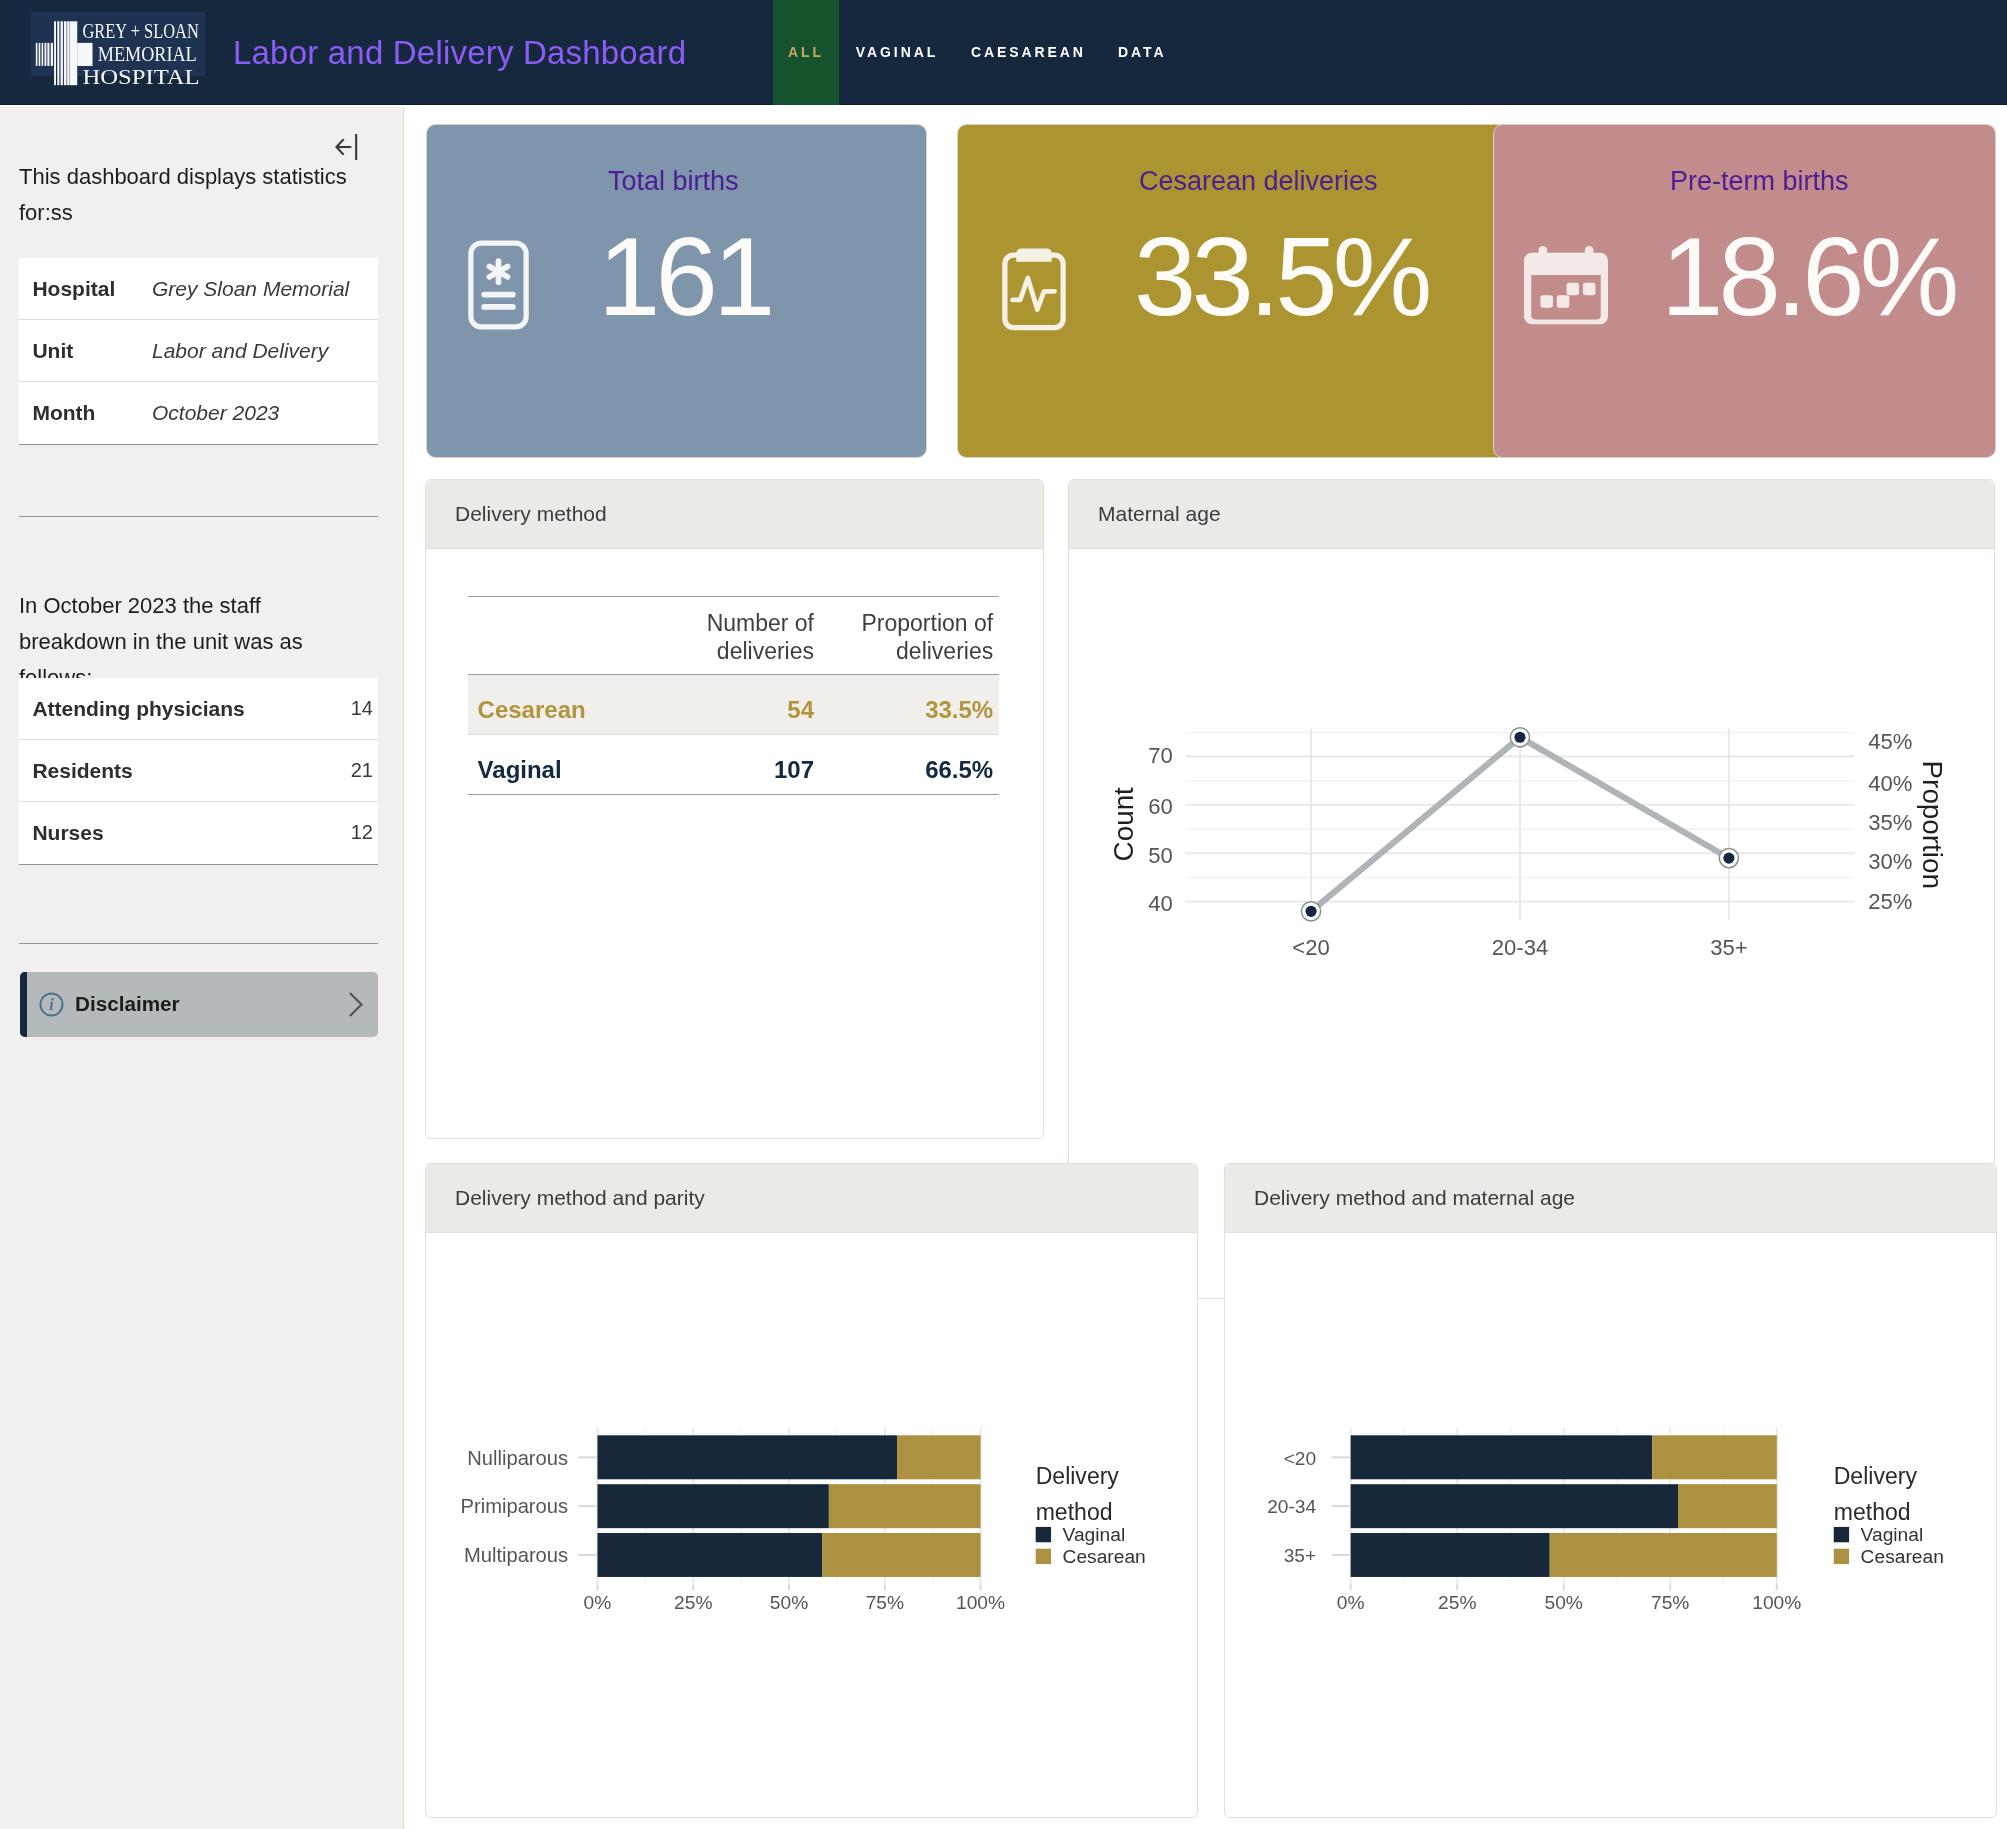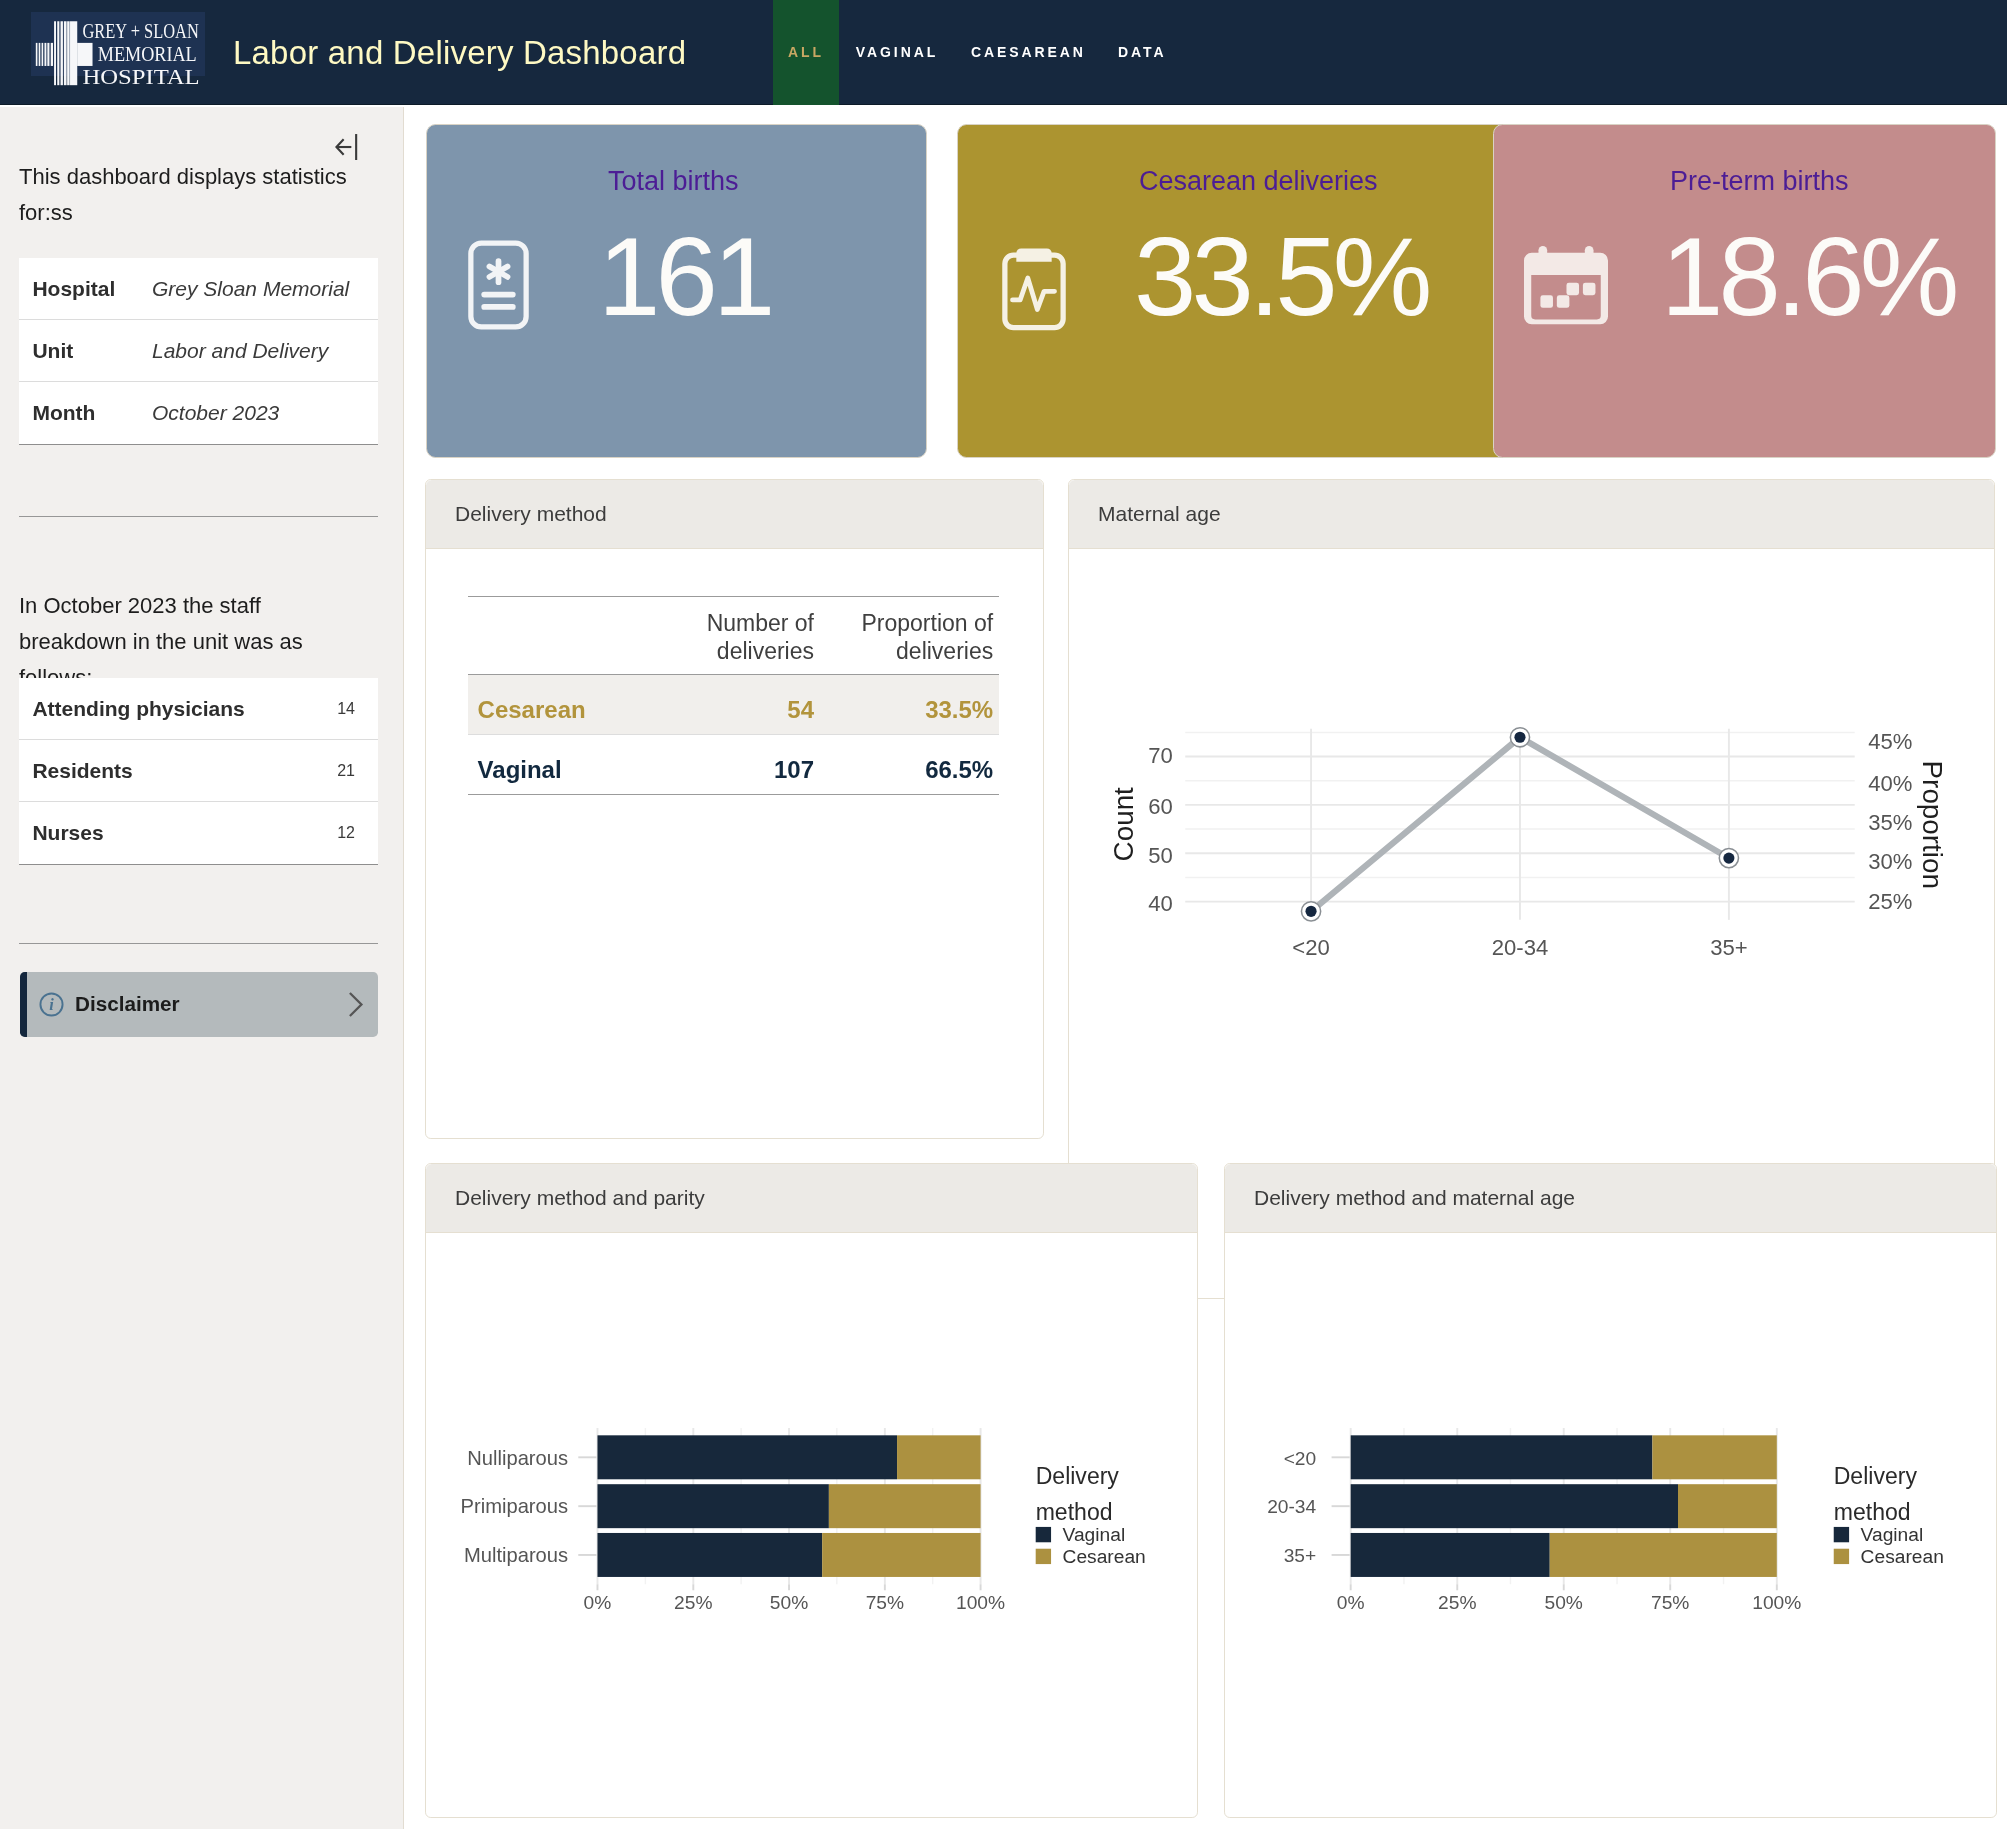--- a/index.html
+++ b/index.html
@@ -1,37 +1,37 @@
 <!DOCTYPE html>
 <html><head>
 <meta charset="utf-8">
 <style>
   * { margin:0; padding:0; box-sizing:border-box; }
   html,body { width:2008px; height:1829px; background:#fff; font-family:"Liberation Sans", sans-serif; position:relative; overflow:hidden; }
 
   
   #header { position:absolute; left:0; top:0; width:2008px; height:105px; background:#16283E; border-bottom:1.9px solid #0D1B28; }
   #logo { position:absolute; left:31px; top:11.5px; width:174px; height:64px; background:#1E3252; }
-  #hdr-title { position:absolute; left:233px; top:0; height:105px; line-height:105px; font-size:33px; font-weight:500; color:#fef9c3; letter-spacing:0.2px; }
+  #hdr-title { position:absolute; left:233px; top:0; height:105px; line-height:105px; font-size:33px; font-weight:500; color:#8b5cf6; letter-spacing:0.2px; }
   .navtab { position:absolute; top:0; height:105px; line-height:105px; font-size:14px; font-weight:700; letter-spacing:2.9px; color:#FFFFFF; text-align:center; }
   #tab-all { left:773px; width:66px; background:#14532d; color:#C8A763; }
   #tab-vag { left:854px; width:86px; }
   #tab-cae { left:971px; width:114px; }
   #tab-dat { left:1118px; width:46px; }
 
   
   #sidebar { position:absolute; left:0; top:107px; width:404px; height:1723px; background:#F2F0EE; border-right:1.9px solid #E2DCD1; }
   #collapse { position:absolute; left:335px; top:25px; }
   .sb-p { position:absolute; left:19px; width:338px; font-size:22px; line-height:36px; color:#1D1D1D; }
   .sb-table { position:absolute; left:19px; width:359px; background:#fff; border-bottom:1.9px solid #8E8E8E; }
   .sb-row { height:62px; border-bottom:1px solid #DCDCDC; position:relative; }
   .sb-row:last-child { border-bottom:none; }
   .sb-row .lab { position:absolute; left:13.4px; top:0; line-height:61px; font-size:21px; font-weight:700; color:#2E2E2E; }
   .sb-row .val { position:absolute; left:133px; top:0; line-height:61px; font-size:21px; color:#3A3A3A;font-style:italic; }
-  .sb-row .num { position:absolute; right:23px; top:0; line-height:61px; font-size:16px; color:#3A3A3A; }
+  .sb-row .num { position:absolute; right:5px; top:0; line-height:61px; font-size:20px; color:#3A3A3A; }
   .sb-hr { position:absolute; left:19px; width:359px; height:0; border-top:1px solid #979797; }
   #disclaimer { position:absolute; left:20px; top:865px; width:358px; height:65px; background:#B4BABC; border-radius:4.8px; }
   #disclaimer .bar { position:absolute; left:0; top:0; width:6.7px; height:65px; background:#14273D; border-radius:4.8px 0 0 4.8px; }
   #disclaimer .txt { position:absolute; left:55px; top:0; line-height:63px; font-size:20.7px; font-weight:700; color:#1C1C1C; }
 
   
   .vb { position:absolute; top:124px; height:334px; border-radius:9.6px; border:1.9px solid #D9D3C5; }
   #vb1 { left:426px; width:501px; background:#7E95AC; }
   #vb2 { left:957px; width:612px; background:#AC9430; }
   #vb3 { left:1493px; width:503px; background:#C38C8C; }

